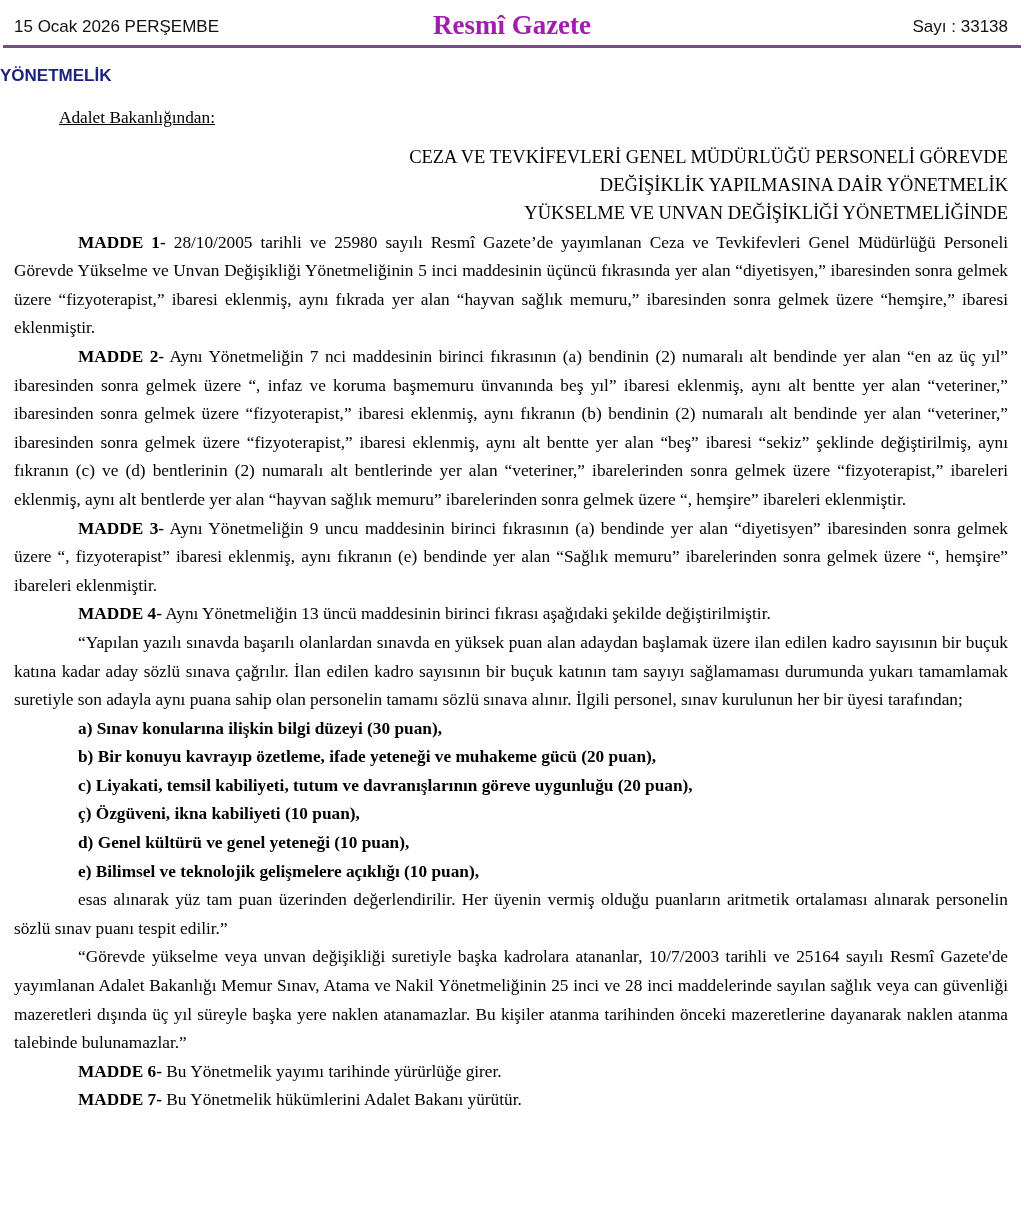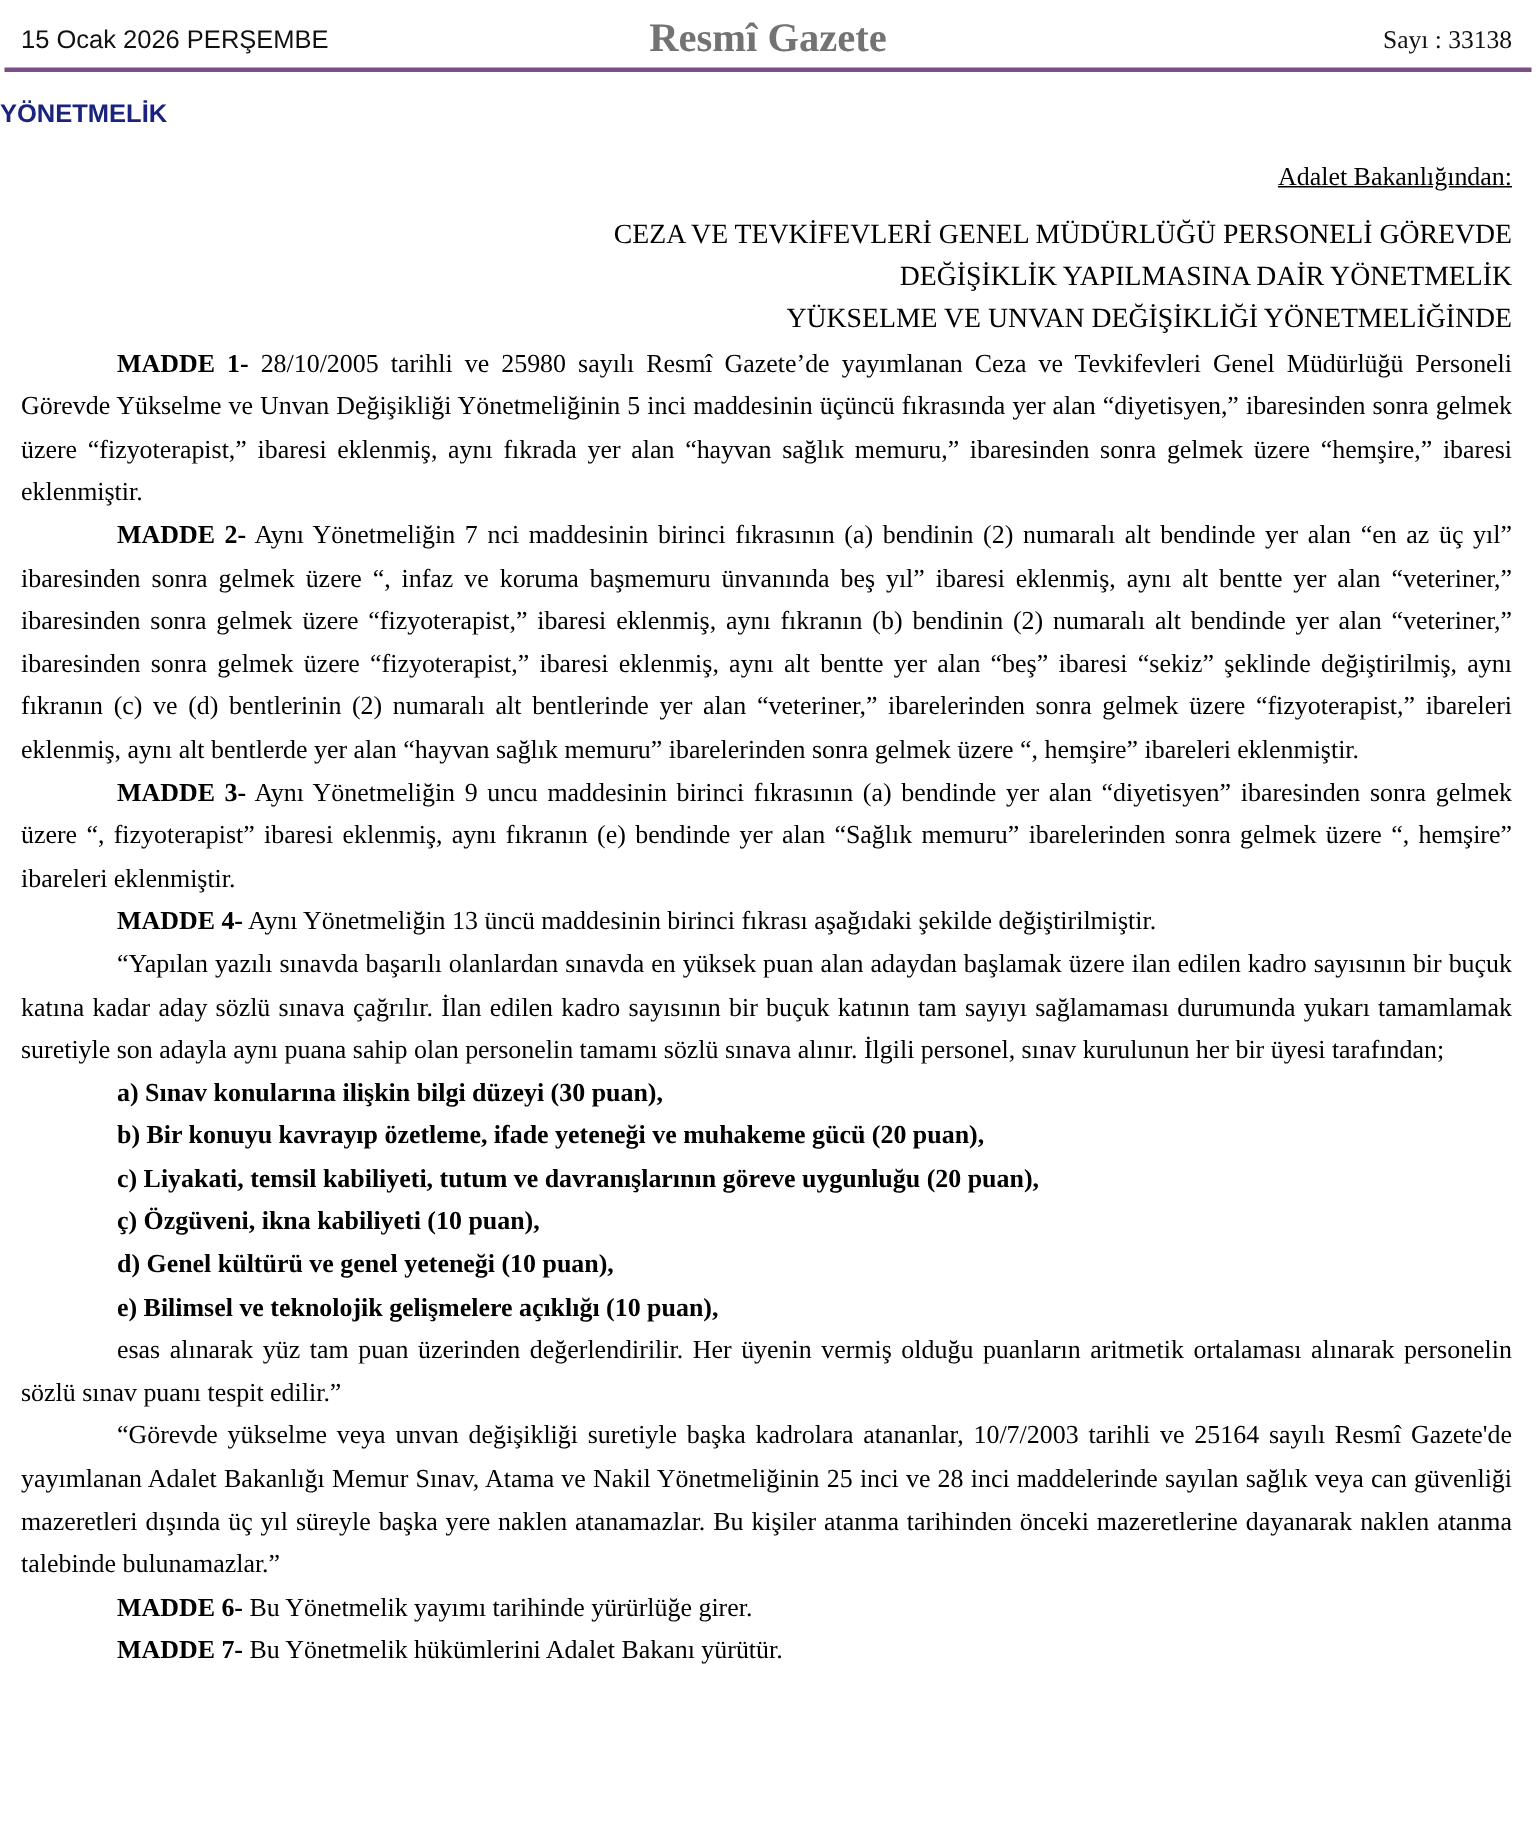--- a/index.html
+++ b/index.html
@@ -1,24 +1,24 @@
 <!DOCTYPE html>
 <html><head>
 <meta charset="utf-8">
 <style>
   html, body { margin: 0; padding: 0; background: #ffffff; }
   body { width: 1024px; height: 1215px; overflow: hidden; position: relative; color: #000; }
   .header { position: relative; height: 46px; }
   .hdr-date { position: absolute; left: 14px; top: 17px; font-family: "Liberation Sans", sans-serif; font-size: 17px; color: #111; }
-  .hdr-title { position: absolute; left: 0; right: 0; top: 10px; text-align: center; font-family: "Liberation Serif", serif; font-size: 27px; font-weight: bold; color: #737373; }
-  .hdr-issue { position: absolute; right: 16px; top: 17px; font-family: Liberation Serif, serif; font-size: 17px; color: #111; }
+  .hdr-title { position: absolute; left: 0; right: 0; top: 10px; text-align: center; font-family: "Liberation Serif", serif; font-size: 27px; font-weight: bold; color: #a21caf; }
+  .hdr-issue { position: absolute; right: 16px; top: 17px; font-family: Liberation Sans, sans-serif; font-size: 17px; color: #111; }
   .divider { position: absolute; left: 3px; right: 3px; top: 45px; height: 3px; background: #7a4e86; }
   .section { position: absolute; left: 0; right: 0; top: 66px; text-align: left; font-family: "Liberation Sans", sans-serif; font-weight: bold; font-size: 17px; color: #1a237e; }
   .doc { position: absolute; left: 14px; right: 16px; top: 104px; font-family: "Liberation Serif", serif; font-size: 17.3px; line-height: 28.6px; }
-  .issuer { margin-left: 45px; text-decoration: underline; text-align: right; }
+  .issuer { margin-left: 45px; text-decoration: underline; }
   .doctitle { text-align: right; font-weight: normal; font-size: 18.5px; line-height: 28px; margin-top: 10px; margin-bottom: 2px; }
   .doctitle div { white-space: nowrap; }
   .para { text-align: justify; text-indent: 64px; margin: 0; }
   .list-item { margin: 0; padding-left: 64px; font-weight: bold; }
   .madde-label { font-weight: bold; }
 </style>
 </head>
 <body>
 
 <div class="header">

